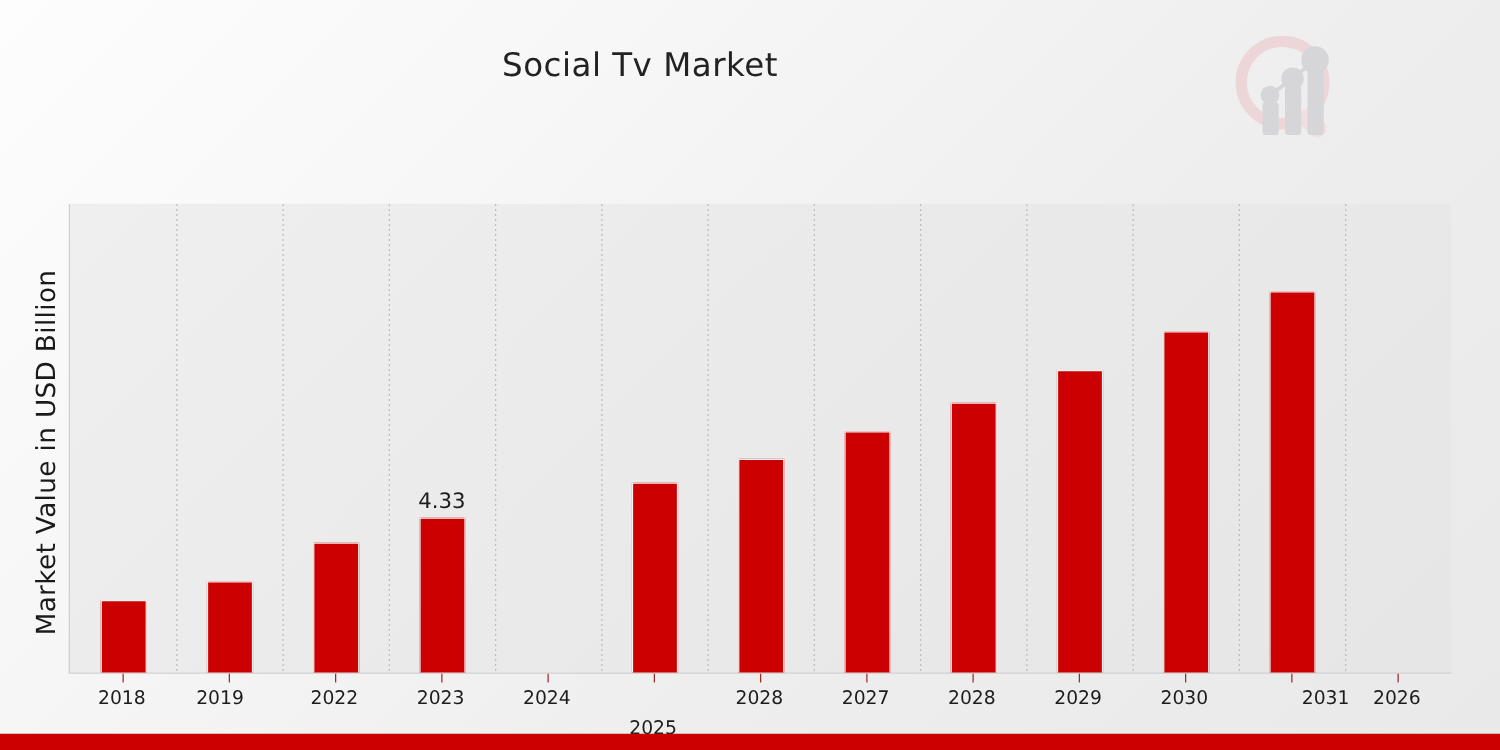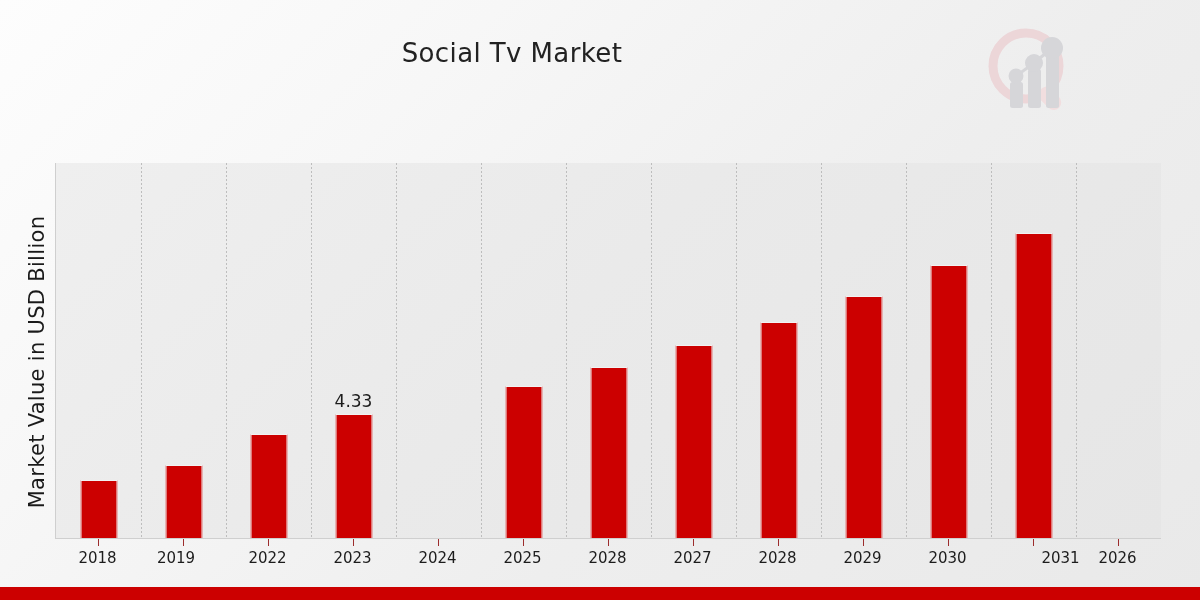--- a/index.html
+++ b/index.html
@@ -223,21 +223,21 @@
       <div class="tick-label" style="left: 97.5px;">2018</div>
       <div class="tick-mark" style="left: 182.5px;"></div>
       <div class="tick-label" style="left: 176px;">2019</div>
       <div class="tick-mark" style="left: 267.5px;"></div>
       <div class="tick-label" style="left: 267.5px;">2022</div>
       <div class="tick-mark" style="left: 352.5px;"></div>
       <div class="tick-label" style="left: 352.5px;">2023</div>
       <div class="tick-mark" style="left: 437.5px;"></div>
       <div class="tick-label" style="left: 437.5px;">2024</div>
       <div class="tick-mark" style="left: 522.5px;"></div>
-      <div class="tick-label" style="left: 522.5px;">2025</div>
+      <div class="tick-label" style="left: 522.5px; margin-top: 24px;">2025</div>
       <div class="tick-mark" style="left: 607.5px;"></div>
       <div class="tick-label" style="left: 607.5px;">2028</div>
       <div class="tick-mark" style="left: 692.5px;"></div>
       <div class="tick-label" style="left: 692.5px; text-align: right;">2027</div>
       <div class="tick-mark" style="left: 777.5px;"></div>
       <div class="tick-label" style="left: 777.5px;">2028</div>
       <div class="tick-mark" style="left: 862.5px;"></div>
       <div class="tick-label" style="left: 862.5px;">2029</div>
       <div class="tick-mark" style="left: 947.5px;"></div>
       <div class="tick-label" style="left: 947.5px;">2030</div>

